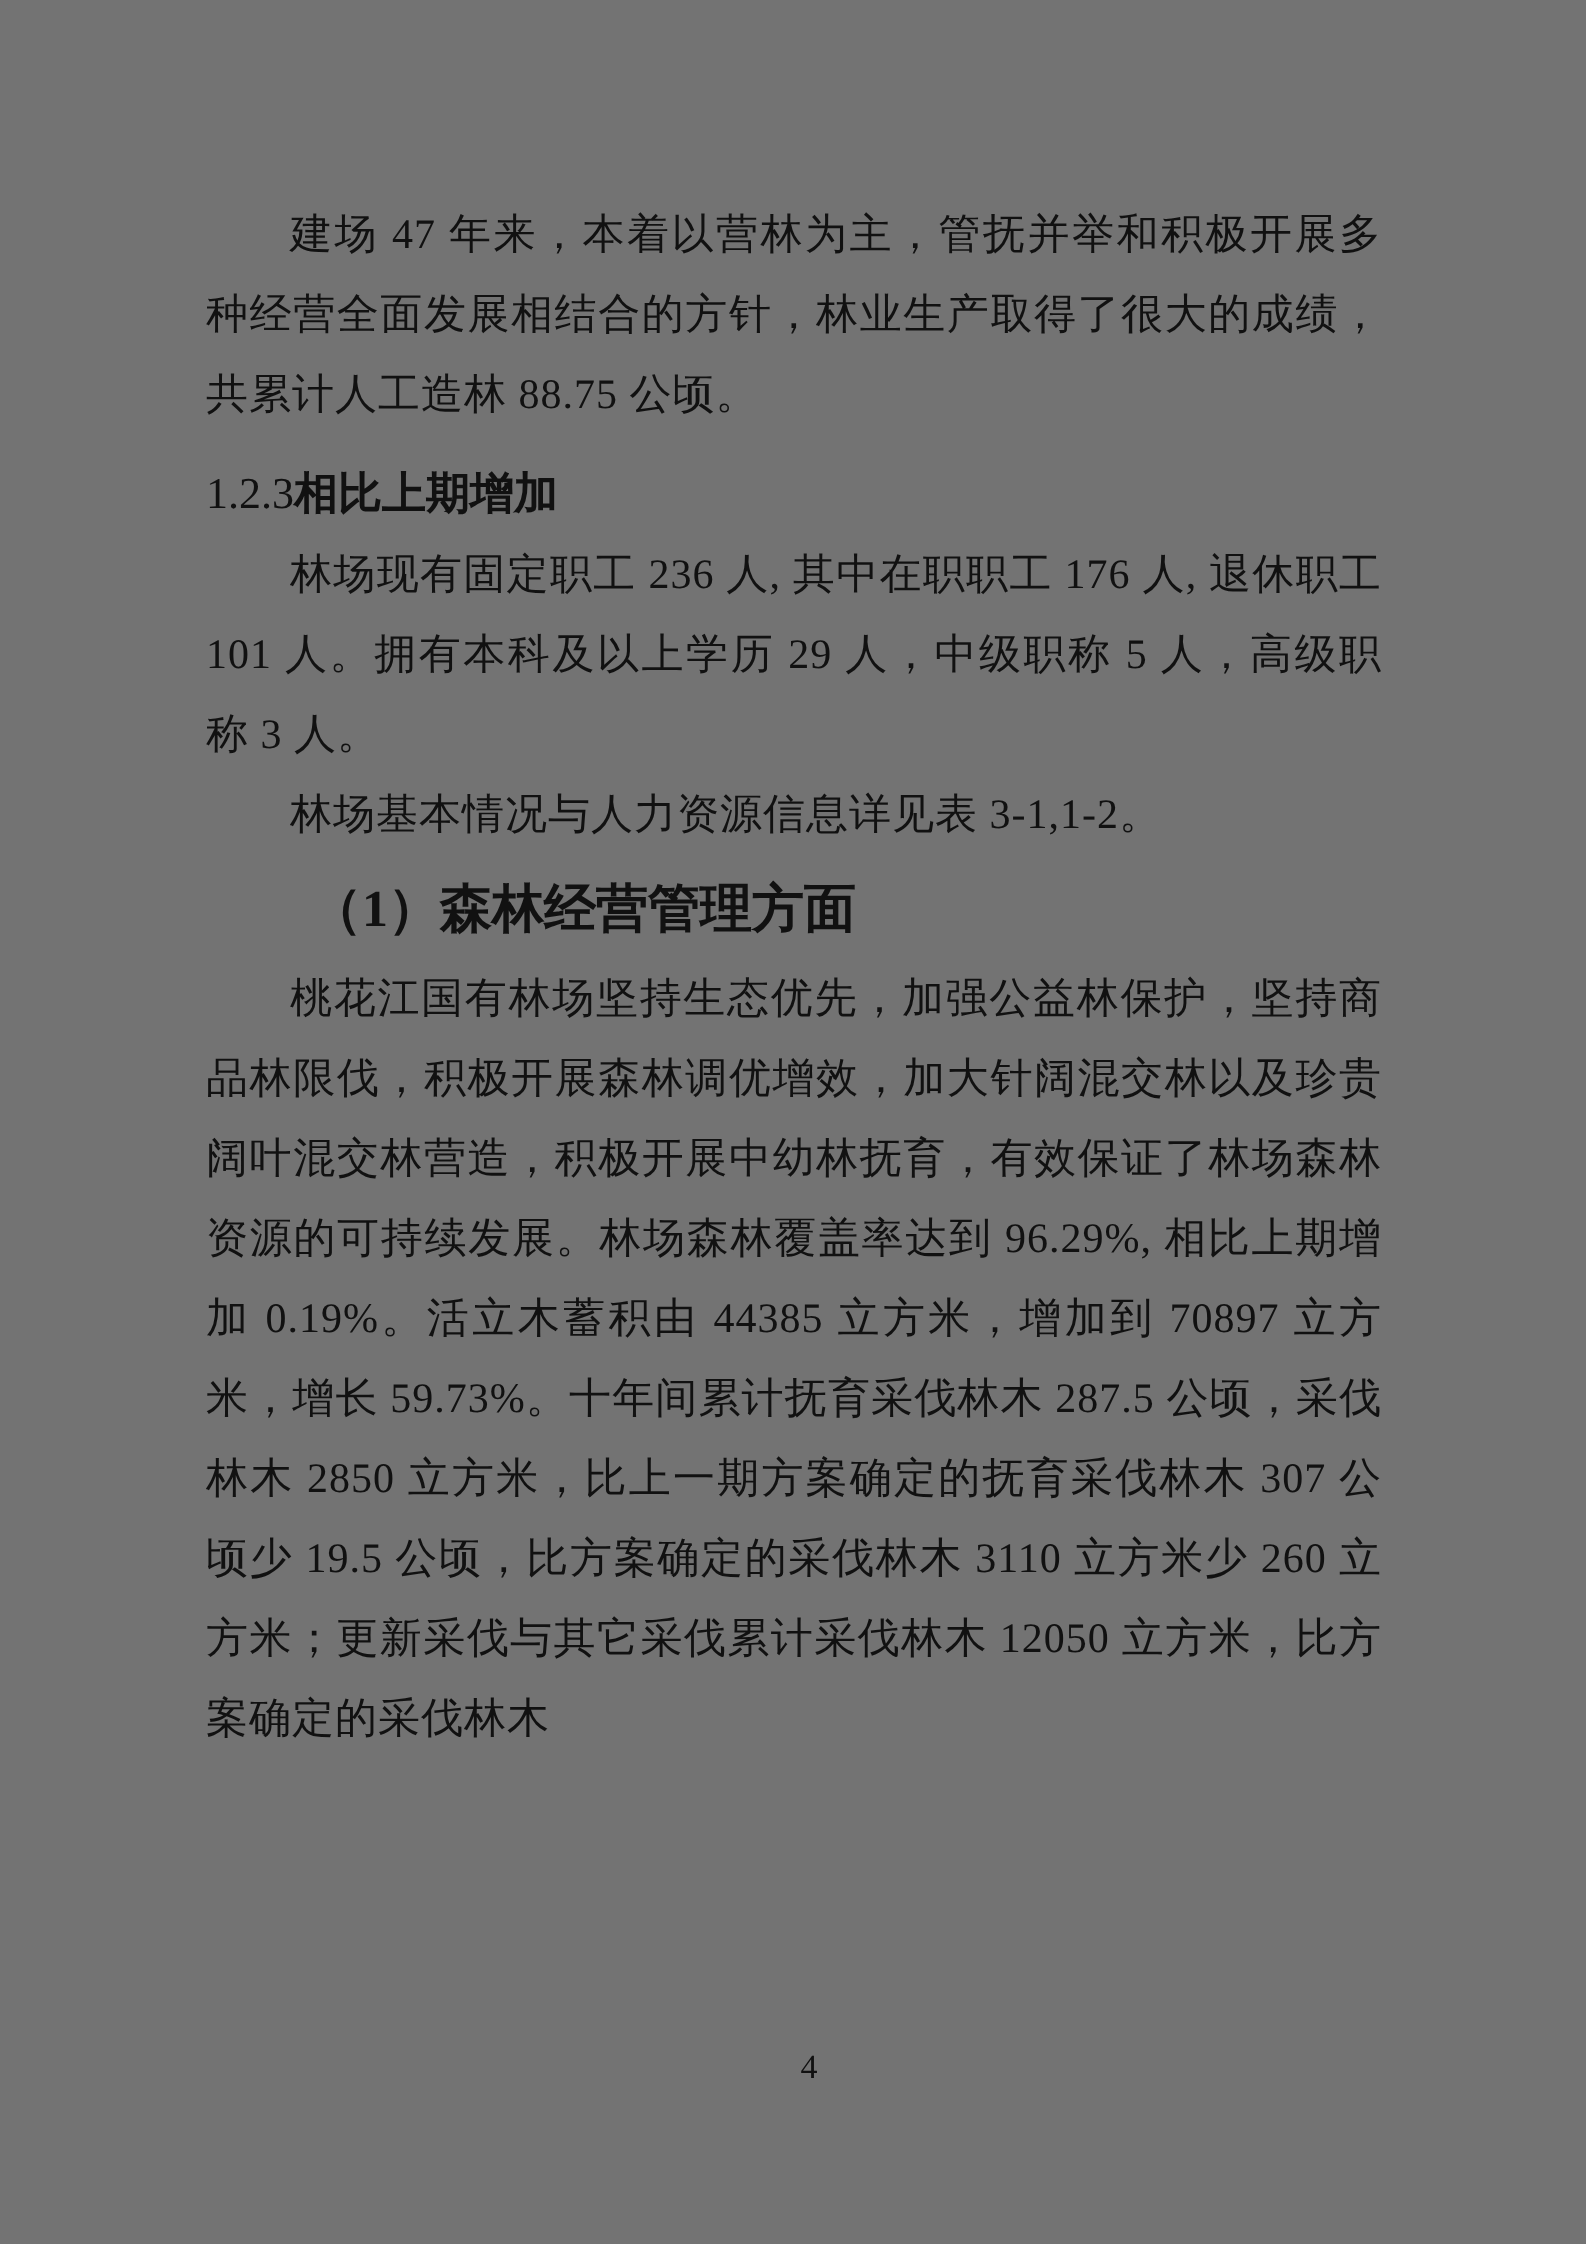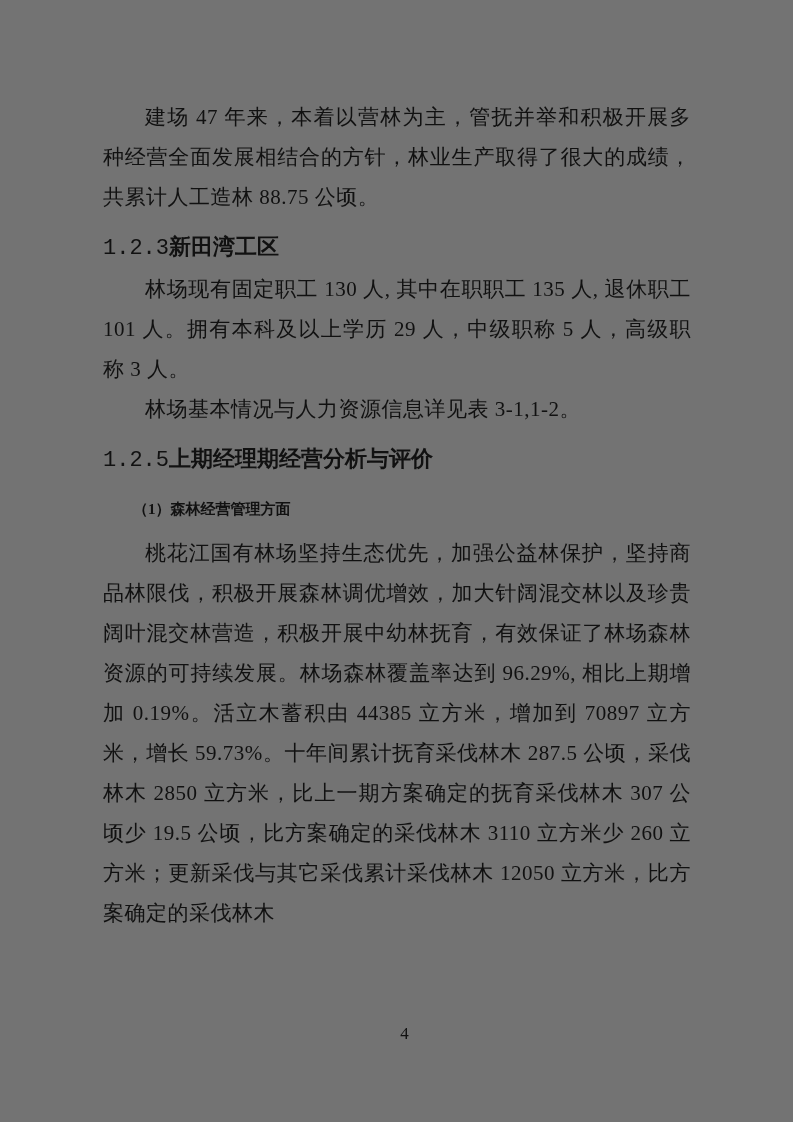--- a/index.html
+++ b/index.html
@@ -32,29 +32,29 @@
     letter-spacing: 0.5px;
   }
   .heading {
     font-size: 22px;
     line-height: 40px;
     margin: 10px 0 0 0;
     text-align: left;
     white-space: nowrap;
   }
   .heading .h-num {
-    font-family: Liberation Mono, monospace;
+    font-family: Liberation Serif, serif;
     font-weight: normal;
   }
   .heading .h-title {
     font-family: "Liberation Sans", "DejaVu Sans", sans-serif;
     font-weight: bold;
   }
   .subheading {
-    font-size: 15px;
+    font-size: 26px;
     line-height: 40px;
     font-weight: bold;
     margin: 8px 0 0 0;
     text-indent: 2em;
     font-family: "Liberation Serif", "DejaVu Serif", serif;
   }
   .para + .heading { margin-top: 10px; }
   .subheading + .para { margin-top: 4px; }
   .page-number {
     position: absolute;
@@ -68,29 +68,28 @@
   }
 </style>
 </head>
 <body>
 
 <div class="page">
   <div class="content">
 
     <p class="para">建场 47 年来，本着以营林为主，管抚并举和积极开展多种经营全面发展相结合的方针，林业生产取得了很大的成绩，共累计人工造林 88.75 公顷。</p>
 
-    <h3 class="heading"><span class="h-num">1.2.3</span><span class="h-title">新田湾工区</span></h3>
+    <h3 class="heading"><span class="h-num">1.2.3</span><span class="h-title">相比上期增加</span></h3>
 
 
 
-    <p class="para">林场现有固定职工 130 人, 其中在职职工 135 人, 退休职工 101 人。拥有本科及以上学历 29 人，中级职称 5 人，高级职称 3 人。</p>
+    <p class="para">林场现有固定职工 236 人, 其中在职职工 176 人, 退休职工 101 人。拥有本科及以上学历 29 人，中级职称 5 人，高级职称 3 人。</p>
 
     <p class="para">林场基本情况与人力资源信息详见表 3-1,1-2。</p>
 
-    <h3 class="heading"><span class="h-num">1.2.5</span><span class="h-title">上期经理期经营分析与评价</span></h3>
 
     <p class="subheading">（1）森林经营管理方面</p>
 
     <p class="para">桃花江国有林场坚持生态优先，加强公益林保护，坚持商品林限伐，积极开展森林调优增效，加大针阔混交林以及珍贵阔叶混交林营造，积极开展中幼林抚育，有效保证了林场森林资源的可持续发展。林场森林覆盖率达到 96.29%, 相比上期增加 0.19%。活立木蓄积由 44385 立方米，增加到 70897 立方米，增长 59.73%。十年间累计抚育采伐林木 287.5 公顷，采伐林木 2850 立方米，比上一期方案确定的抚育采伐林木 307 公顷少 19.5 公顷，比方案确定的采伐林木 3110 立方米少 260 立方米；更新采伐与其它采伐累计采伐林木 12050 立方米，比方案确定的采伐林木</p>
 
   </div>
 
   <div class="page-number">4</div>
 </div>
 

